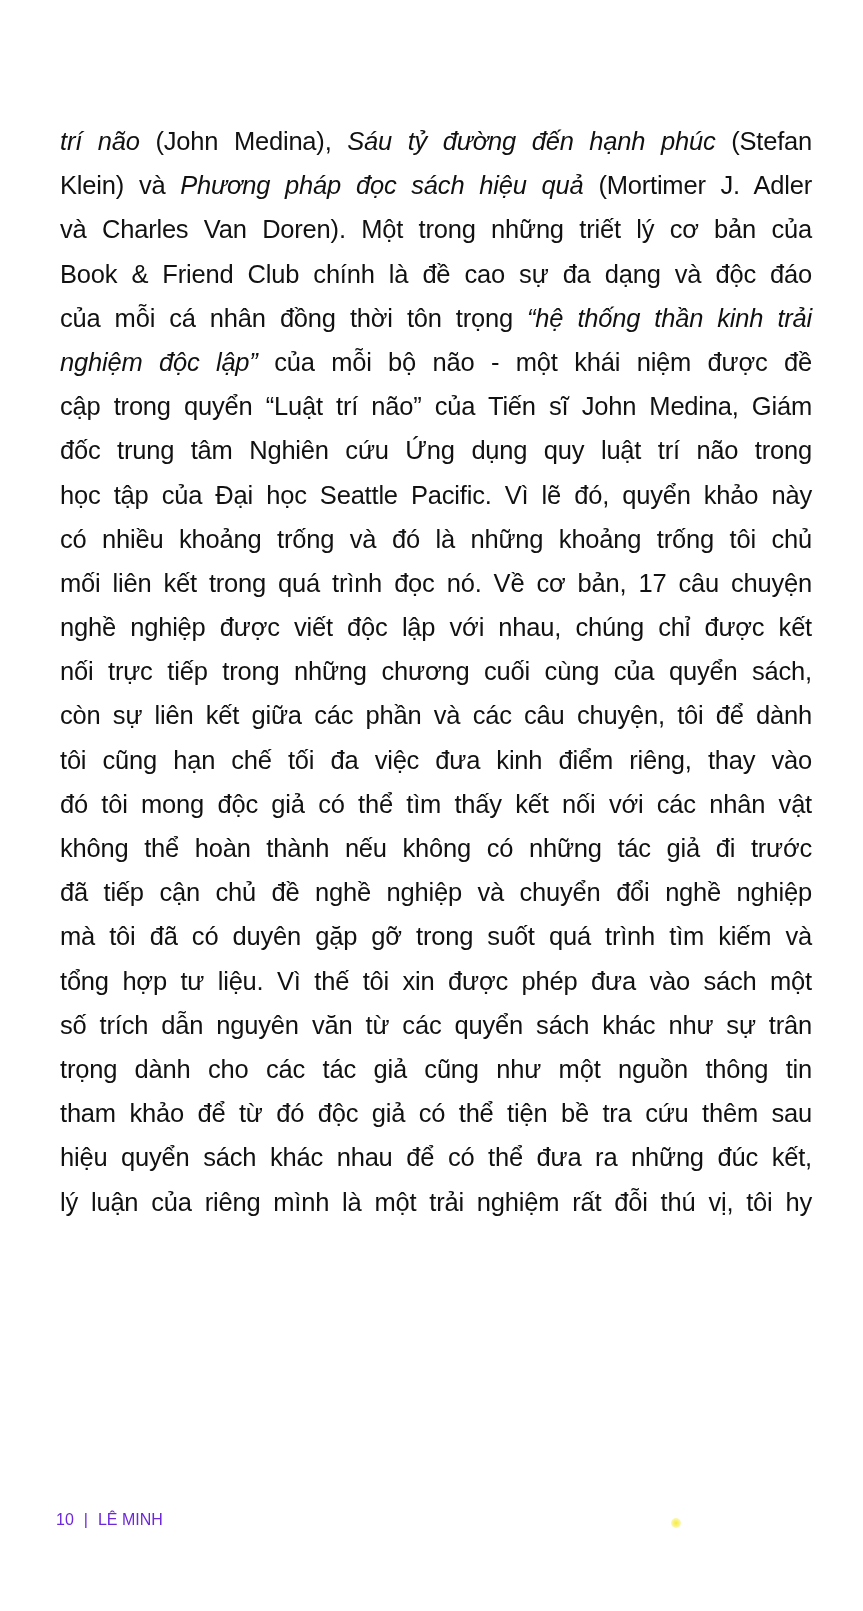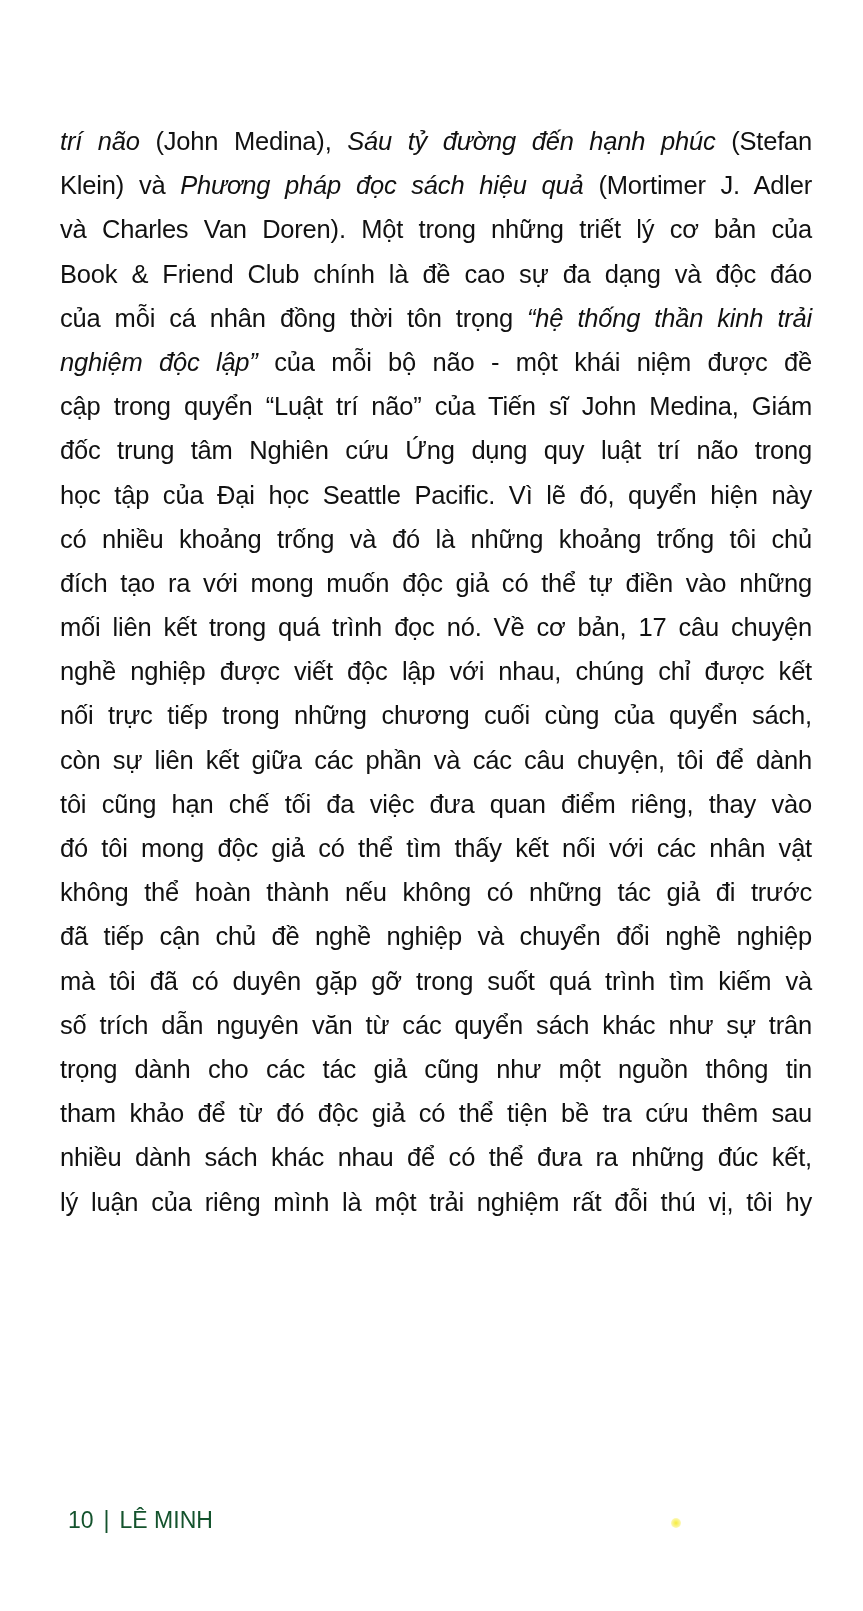--- a/index.html
+++ b/index.html
@@ -39,25 +39,25 @@
       letter-spacing: -0.2px;
     }
     .line.last {
       text-align-last: justify;
     }
     .line em, .line .it {
       font-style: italic;
     }
     .footer {
       position: absolute;
-      left: 68px;
+      left: 56px;
       top: 1505px;
-      font-size: 23px;
+      font-size: 16px;
       line-height: 30px;
-      color: #14532d;
+      color: #6d28d9;
       white-space: nowrap;
     }
     .footer .sep {
       display: inline-block;
       margin: 0 10px;
     }
     .smudge {
       position: absolute;
       left: 671px;
       top: 1518px;
@@ -73,36 +73,36 @@
 <div class="page">
   <div class="body-text" id="body-text">
       <span class="line"><span class="it">trí não</span><span> (John Medina), </span><span class="it">Sáu tỷ đường đến hạnh phúc</span><span> (Stefan</span></span>
       <span class="line"><span>Klein) và </span><span class="it">Phương pháp đọc sách hiệu quả</span><span> (Mortimer J. Adler</span></span>
       <span class="line"><span>và Charles Van Doren). Một trong những triết lý cơ bản của</span></span>
       <span class="line"><span>Book &amp; Friend Club chính là đề cao sự đa dạng và độc đáo</span></span>
       <span class="line"><span>của mỗi cá nhân đồng thời tôn trọng </span><span class="it">“hệ thống thần kinh trải</span></span>
       <span class="line"><span class="it">nghiệm độc lập”</span><span> của mỗi bộ não - một khái niệm được đề</span></span>
       <span class="line"><span>cập trong quyển “Luật trí não” của Tiến sĩ John Medina, Giám</span></span>
       <span class="line"><span>đốc trung tâm Nghiên cứu Ứng dụng quy luật trí não trong</span></span>
-      <span class="line"><span>học tập của Đại học Seattle Pacific. Vì lẽ đó, quyển hiện này</span></span>
+      <span class="line"><span>học tập của Đại học Seattle Pacific. Vì lẽ đó, quyển khảo này</span></span>
       <span class="line"><span>có nhiều khoảng trống và đó là những khoảng trống tôi chủ</span></span>
-      <span class="line"><span>đích tạo ra với mong muốn độc giả có thể tự điền vào những</span></span>
       <span class="line"><span>mối liên kết trong quá trình đọc nó. Về cơ bản, 17 câu chuyện</span></span>
       <span class="line"><span>nghề nghiệp được viết độc lập với nhau, chúng chỉ được kết</span></span>
       <span class="line"><span>nối trực tiếp trong những chương cuối cùng của quyển sách,</span></span>
       <span class="line"><span>còn sự liên kết giữa các phần và các câu chuyện, tôi để dành</span></span>
-      <span class="line"><span>tôi cũng hạn chế tối đa việc đưa quan điểm riêng, thay vào</span></span>
+      <span class="line"><span>tôi cũng hạn chế tối đa việc đưa kinh điểm riêng, thay vào</span></span>
       <span class="line"><span>đó tôi mong độc giả có thể tìm thấy kết nối với các nhân vật</span></span>
       <span class="line"><span>không thể hoàn thành nếu không có những tác giả đi trước</span></span>
       <span class="line"><span>đã tiếp cận chủ đề nghề nghiệp và chuyển đổi nghề nghiệp</span></span>
       <span class="line"><span>mà tôi đã có duyên gặp gỡ trong suốt quá trình tìm kiếm và</span></span>
+      <span class="line"><span>tổng hợp tư liệu. Vì thế tôi xin được phép đưa vào sách một</span></span>
       <span class="line"><span>số trích dẫn nguyên văn từ các quyển sách khác như sự trân</span></span>
       <span class="line"><span>trọng dành cho các tác giả cũng như một nguồn thông tin</span></span>
       <span class="line"><span>tham khảo để từ đó độc giả có thể tiện bề tra cứu thêm sau</span></span>
-      <span class="line"><span>nhiều dành sách khác nhau để có thể đưa ra những đúc kết,</span></span>
+      <span class="line"><span>hiệu quyển sách khác nhau để có thể đưa ra những đúc kết,</span></span>
       <span class="line last"><span>lý luận của riêng mình là một trải nghiệm rất đỗi thú vị, tôi hy</span></span>
     </div>
 
   <div class="footer">
     <span>10</span><span class="sep">|</span><span>LÊ MINH</span>
   </div>
 
   <div class="smudge"></div>
 </div>
 

